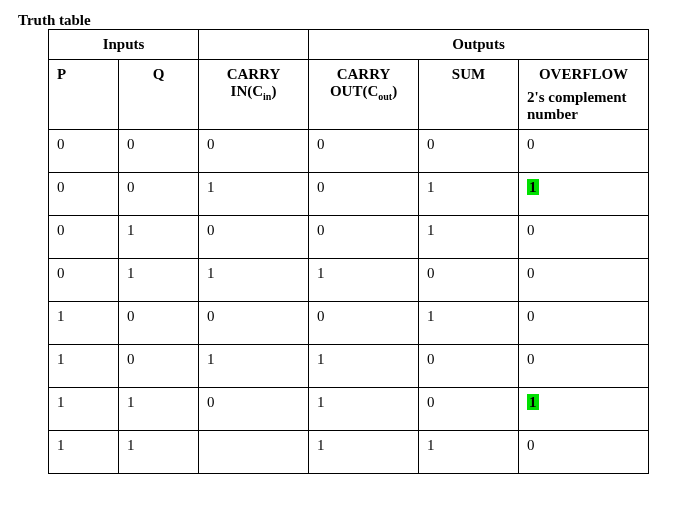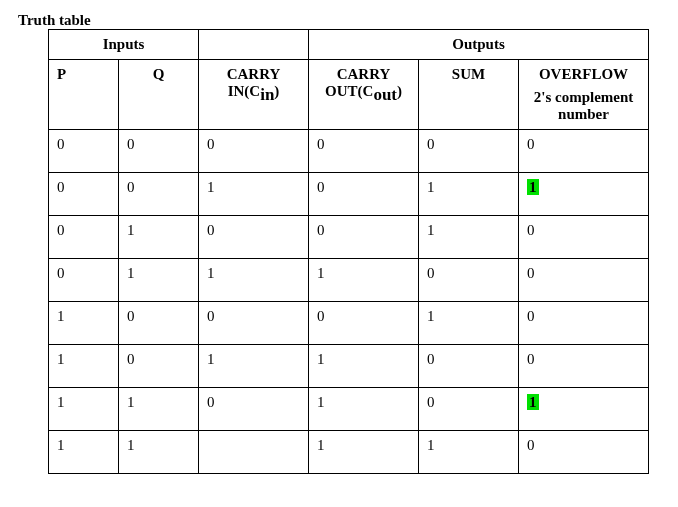--- a/index.html
+++ b/index.html
@@ -34,24 +34,24 @@
     }
     .col-header {
       font-weight: bold;
       vertical-align: top;
     }
     .col-header.center {
       text-align: center;
     }
     .col-header .sub {
       vertical-align: sub;
-      font-size: 17px;
+      font-size: 10px;
     }
     .overflow-sub {
-      text-align: center;
+      text-align: left;
       font-weight: bold;
       margin-top: 6px;
     }
     .hl {
       background-color: #00e000;
       padding: 0 2px;
       font-weight: bold;
     }
     td .cellval {
       font-weight: normal;

